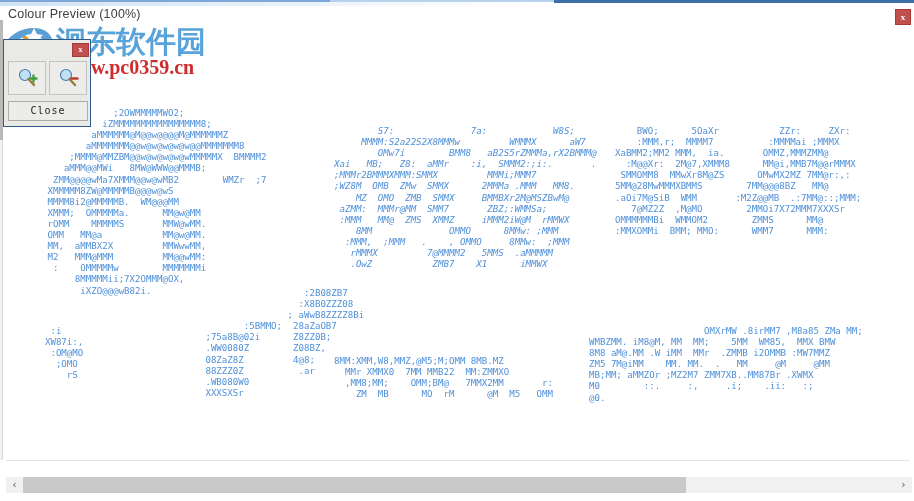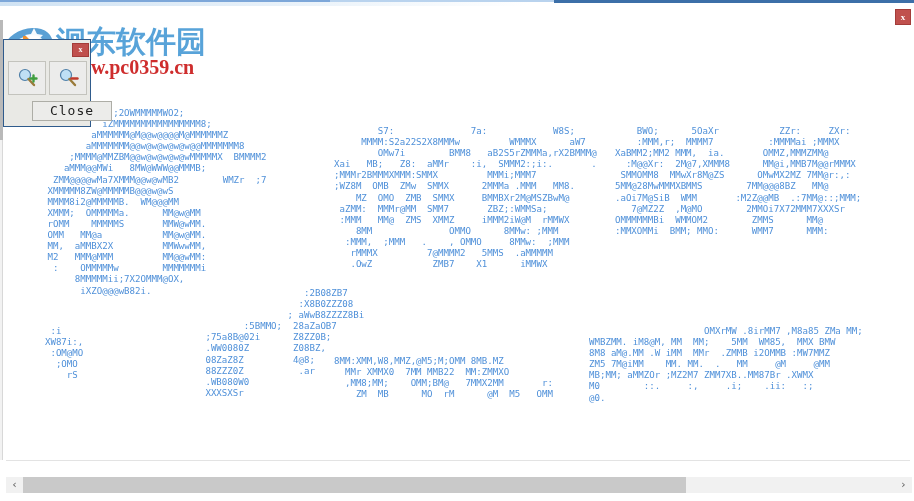--- a/index.html
+++ b/index.html
@@ -115,27 +115,26 @@
   .tool-button svg { display:block; }
 
   #palette-close-text-button {
     position: absolute;
     left: 4px; top: 61px;
     width: 80px; height: 20px;
     background: #ececea;
     border: 1px solid #adadA6;
     box-sizing: border-box;
     font-family: "DejaVu Sans Mono", monospace;
-    font-size: 13px;
+    font-size: 10px;
     color: #232323;
     line-height: 18px;
     text-align: center;
     cursor: pointer;
     letter-spacing: 1px;
-    margin-left: 24px;
   }
 
   
   #watermark {
     position: absolute;
     left: 0px; top: 16px;
     width: 230px; height: 68px;
     z-index: 20;
     pointer-events: none;
   }
@@ -250,20 +249,21 @@
 <body>
 
 <div id="app-window">
 
   <div id="titlebar-strip">
     <div class="edge-left"></div>
     <div class="edge-mid"></div>
     <div class="edge-right"></div>
   </div>
 
+  <div id="window-title">Colour Preview (100%)</div>
 
   <div id="close-window-button">x</div>
 
   <div id="vertical-scrollbar">
     <div id="vertical-scrollbar-thumb"></div>
   </div>
 
   <div id="watermark">
     <svg id="watermark-logo" viewBox="0 0 58 56">
       <ellipse cx="26" cy="24" rx="25" ry="17" fill="#3d8fcc" opacity="0.85" transform="rotate(-18 26 24)"></ellipse>
@@ -309,21 +309,21 @@
  XMMMMM8ZW@MMMMMB@@@w@wS
  MMMM8i2@MMMMMB.  WM@@@MM
  XMMM;  OMMMMMa.      MM@w@MM
  rOMM    MMMMMS       MMW@wMM.
  OMM   MM@a           MM@w@MM.
  MM,  aMMBX2X         MMWwwMM,
  M2   MMM@MMM         MM@@wMM:
   :    OMMMMMw        MMMMMMMi
       8MMMMMii;7X2OMMM@OX,
        iXZO@@@wB82i.</pre>
-    <pre class="art-block art-blue" style="left:330px; top:18px;">        S7:              7a:            W8S;
+    <pre class="art-block art-blue" style="left:330px; top:18px;font-style:italic;">        S7:              7a:            W8S;
      MMMM:S2a22S2X8MMMw         WMMMX      aW7
         OMw7i        BMM8   aB2S5rZMMMa,rX2BMMM@
 Xai   MB;   Z8:  aMMr    :i,  SMMM2:;i:.       .
 ;MMMr2BMMMXMMM:SMMX         MMMi;MMM7
 ;WZ8M  OMB  ZMw  SMMX      2MMMa .MMM   MM8.
     MZ  OMO  ZMB  SMMX     BMMBXr2M@MSZBwM@
  aZMM:  MMMr@MM  SMM7       ZBZ;:WMMSa;
  :MMM   MM@  ZMS  XMMZ     iMMM2iW@M  rMMWX
     8MM              OMMO      8MMw: ;MMM
   :MMM,  ;MMM   .    , OMMO     8MMw:  ;MMM

